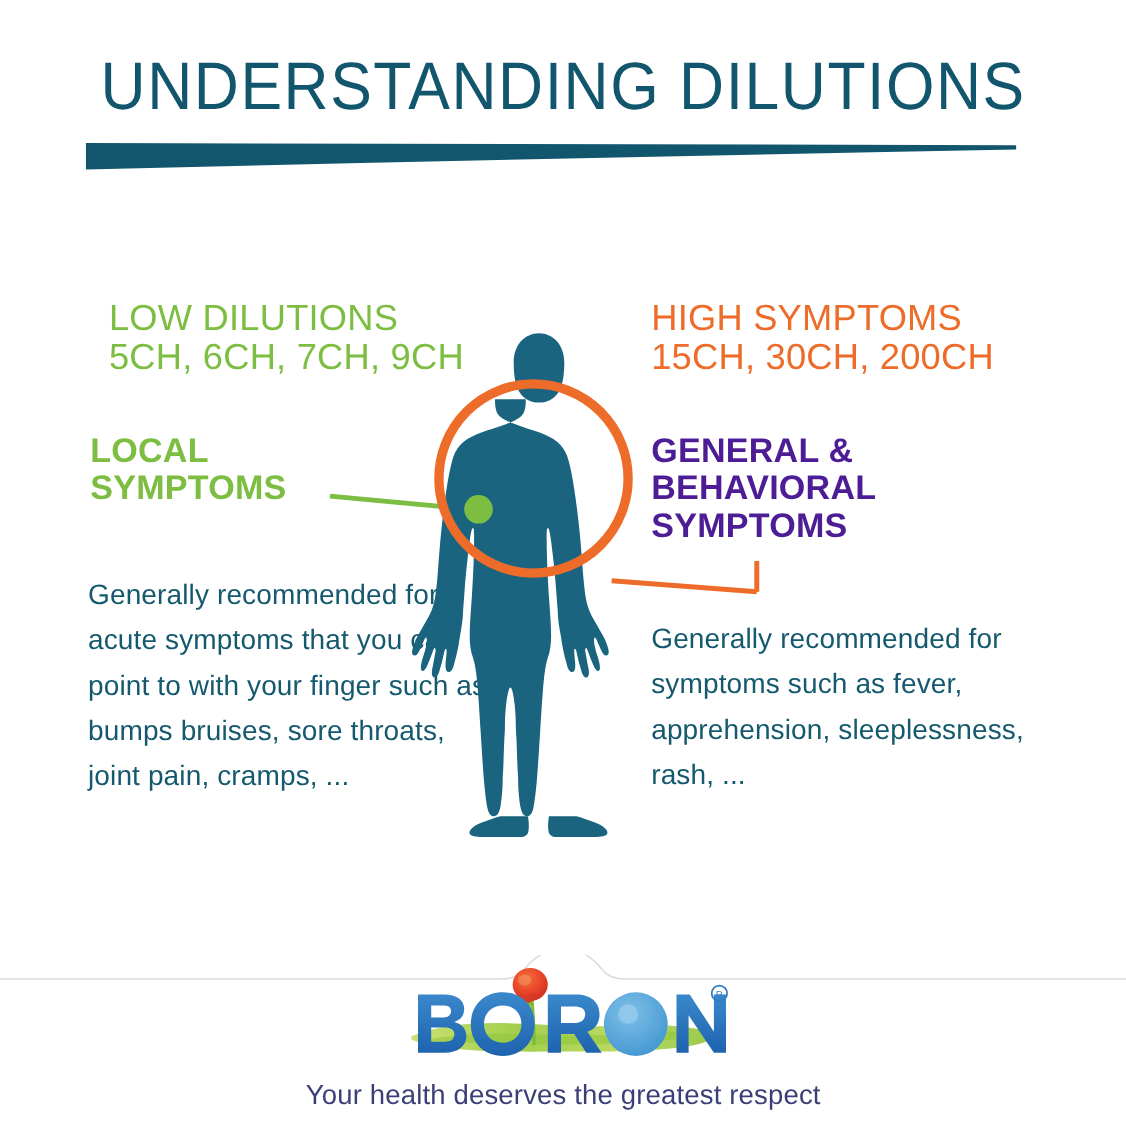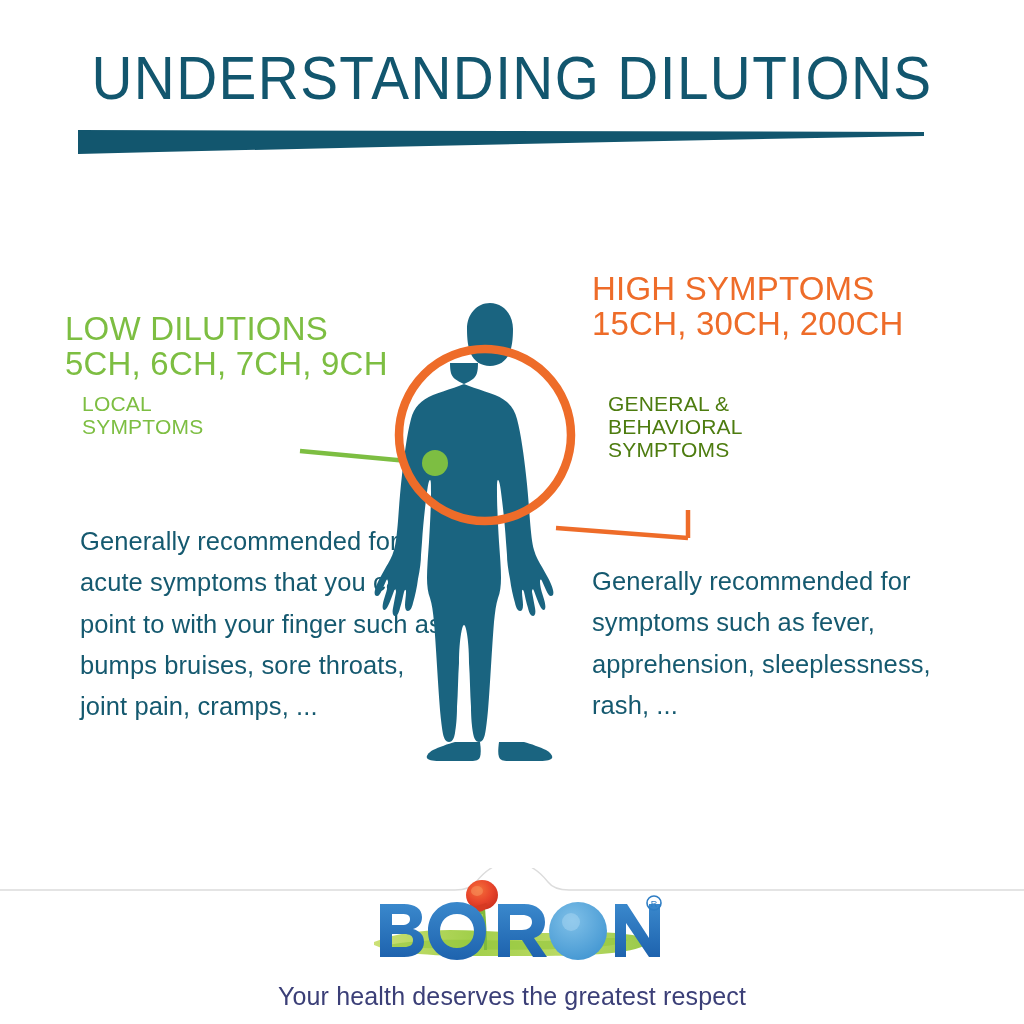--- a/index.html
+++ b/index.html
@@ -46,48 +46,47 @@
   
   .col-head {
     position: absolute;
     font-size: 33px;
     line-height: 1.07;
     letter-spacing: 0.2px;
     font-weight: 400;
     white-space: pre-line;
   }
   #low-head {
-    left: 65px;
+    left: 99px;
     top: 271px;
     color: #7DBE42;
-    margin-top: 40px;
   }
   #high-head {
     left: 592px;
     top: 271px;
     color: #EE6C29;
   }
 
   .sub-head {
     position: absolute;
-    font-size: 21px;
+    font-size: 31px;
     line-height: 1.09;
     letter-spacing: 0.2px;
-    font-weight: 400;
+    font-weight: 700;
     white-space: pre-line;
   }
   #local-head {
     left: 82px;
     top: 393px;
     color: #7DBE42;
   }
   #general-head {
-    left: 608px;
+    left: 592px;
     top: 393px;
-    color: #4d7c0f;
+    color: #4c1d95;
   }
 
   
   .body-text {
     position: absolute;
     color: #15596F;
     font-size: 25.5px;
     line-height: 1.62;
     letter-spacing: 0.1px;
     font-weight: 400;

